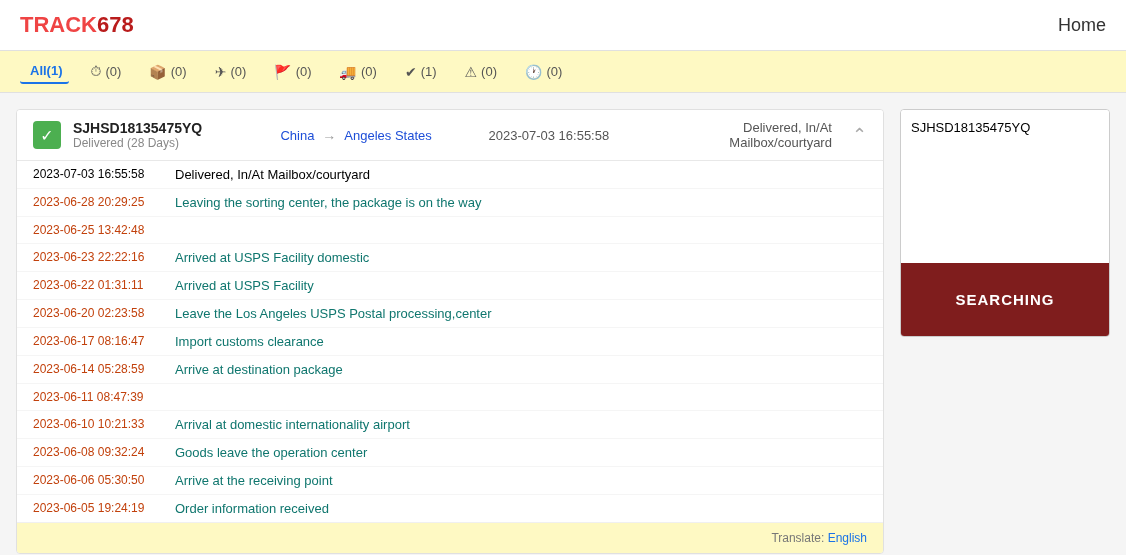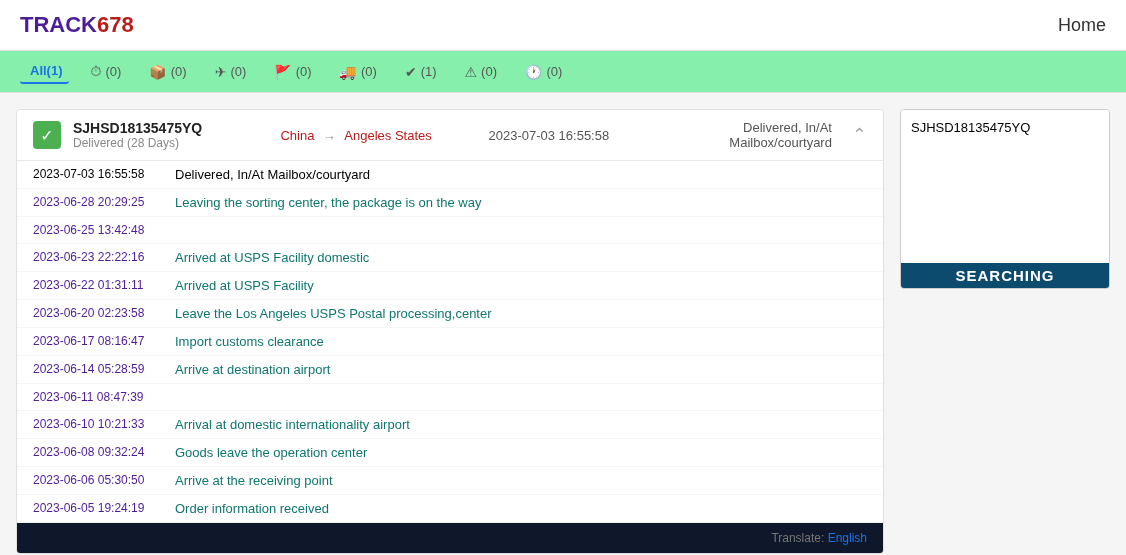--- a/index.html
+++ b/index.html
@@ -11,31 +11,31 @@
       padding: 12px 20px;
       display: flex;
       align-items: center;
       justify-content: space-between;
       border-bottom: 1px solid #e0e0e0;
     }
     .logo {
       font-size: 22px;
       font-weight: bold;
     }
-    .logo span.track { color: #4c1d95; }
+    .logo span.track { color: #ef4444; }
     .logo span.num { color: #f5a623; }
     .header-nav a {
       color: #333;
       text-decoration: none;
       font-size: 18px;
     }
 
     
     .filter-bar {
-      background: #86efac;
+      background: #fef9c3;
       padding: 8px 20px;
       display: flex;
       align-items: center;
       gap: 16px;
       border-bottom: 1px solid #e0e0e0;
     }
     .filter-item {
       display: flex;
       align-items: center;
       gap: 4px;
@@ -96,21 +96,21 @@
     .package-id-block { flex: 1; }
     .package-id { font-weight: bold; font-size: 14px; color: #222; }
     .package-sub { font-size: 12px; color: #888; }
     .route-block {
       display: flex;
       align-items: center;
       gap: 8px;
       flex: 1;
       justify-content: center;
     }
-    .route-country { font-size: 13px; color: #b91c1c; }
+    .route-country { font-size: 13px; color: #1d4ed8; }
     .route-arrow { color: #999; font-size: 14px; }
     .datetime-block { color: #555; font-size: 13px; flex: 1; text-align: center; }
     .status-text-block { color: #555; font-size: 13px; flex: 1; text-align: right; }
     .expand-btn {
       background: none;
       border: none;
       cursor: pointer;
       font-size: 18px;
       color: #aaa;
       margin-left: 8px;
@@ -122,42 +122,42 @@
     }
     .event-row {
       display: flex;
       padding: 6px 16px;
       border-bottom: 1px solid #f5f5f5;
       align-items: flex-start;
       gap: 12px;
     }
     .event-row:last-child { border-bottom: none; }
     .event-datetime {
-      color: #4c1d95;
+      color: #c2410c;
       font-size: 12px;
       min-width: 130px;
       flex-shrink: 0;
     }
     .event-desc {
       font-size: 13px;
       color: #0f766e;
     }
     .event-row.highlight .event-datetime,
     .event-row.highlight .event-desc {
       color: #000;
       font-weight: 500;
     }
 
     
     .translate-bar {
       padding: 8px 16px;
       text-align: right;
       font-size: 12px;
       color: #777;
-      background: #0f172a;
+      background: #fef9c3;
       border-top: 1px solid #f0f0f0;
     }
     .translate-bar a {
       color: #1a73e8;
       text-decoration: none;
     }
 
     
     .right-panel {
       width: 210px;
@@ -174,24 +174,24 @@
       height: 150px;
       border: none;
       outline: none;
       padding: 10px;
       font-size: 13px;
       resize: none;
       font-family: Arial, sans-serif;
     }
     .search-btn {
       width: 100%;
-      background: #0c4a6e;
+      background: #7f1d1d;
       color: #fff;
       border: none;
-      padding: 4px;
+      padding: 28px;
       font-size: 15px;
       font-weight: bold;
       cursor: pointer;
       letter-spacing: 1px;
     }
   </style>
 </head>
 <body>
 
 <div class="header">
@@ -288,21 +288,21 @@
           <div class="event-row">
       <span class="event-datetime">2023-06-20 02:23:58</span>
       <span class="event-desc">Leave the Los Angeles USPS Postal processing,center</span>
     </div>
           <div class="event-row">
       <span class="event-datetime">2023-06-17 08:16:47</span>
       <span class="event-desc">Import customs clearance</span>
     </div>
           <div class="event-row">
       <span class="event-datetime">2023-06-14 05:28:59</span>
-      <span class="event-desc">Arrive at destination airport</span>
+      <span class="event-desc">Arrive at destination package</span>
     </div>
           <div class="event-row">
       <span class="event-datetime">2023-06-11 08:47:39</span>
     </div>
           <div class="event-row">
       <span class="event-datetime">2023-06-10 10:21:33</span>
       <span class="event-desc">Arrival at domestic internationality airport</span>
     </div>
           <div class="event-row">
       <span class="event-datetime">2023-06-08 09:32:24</span>

